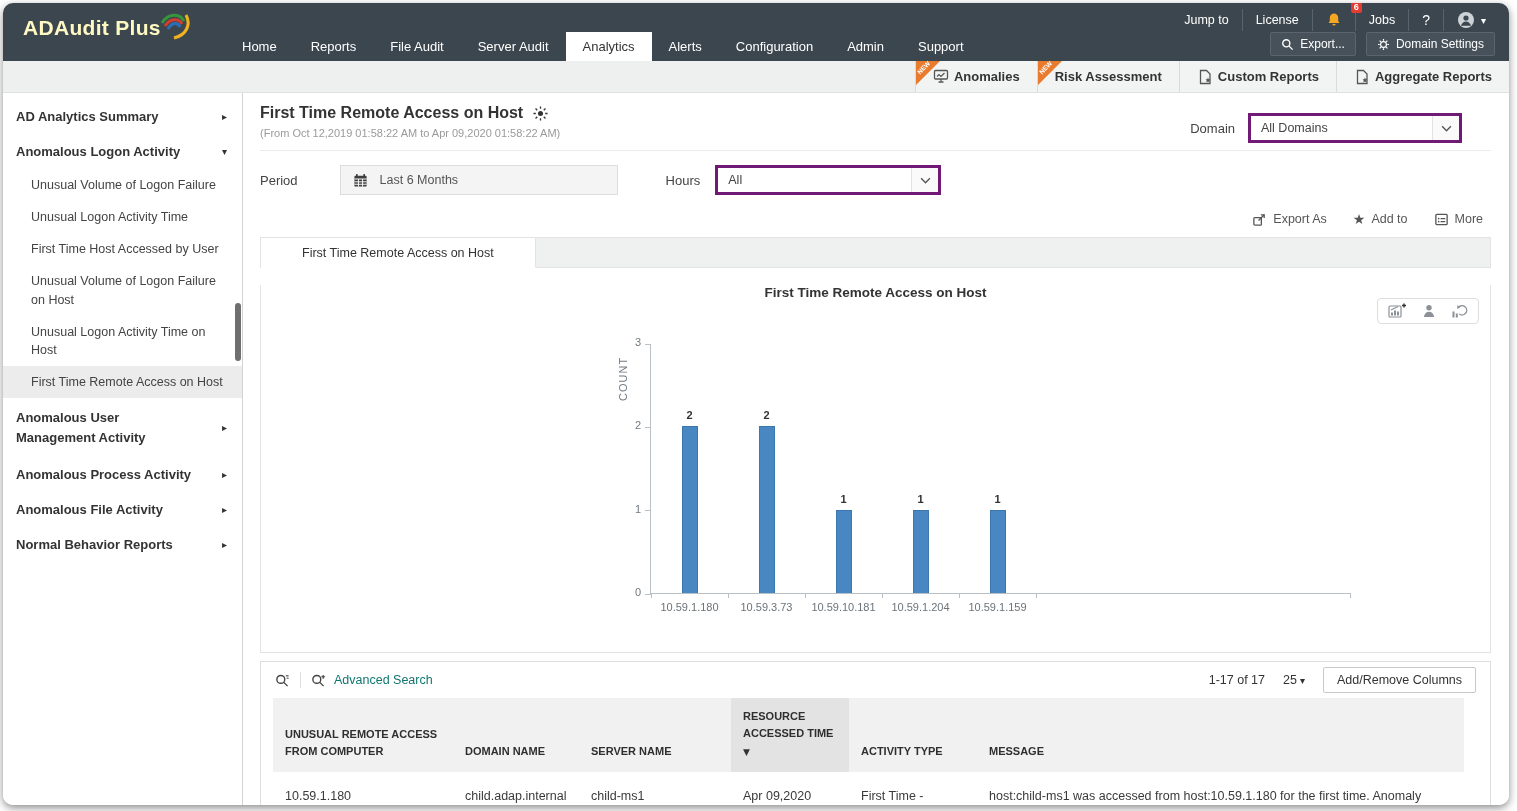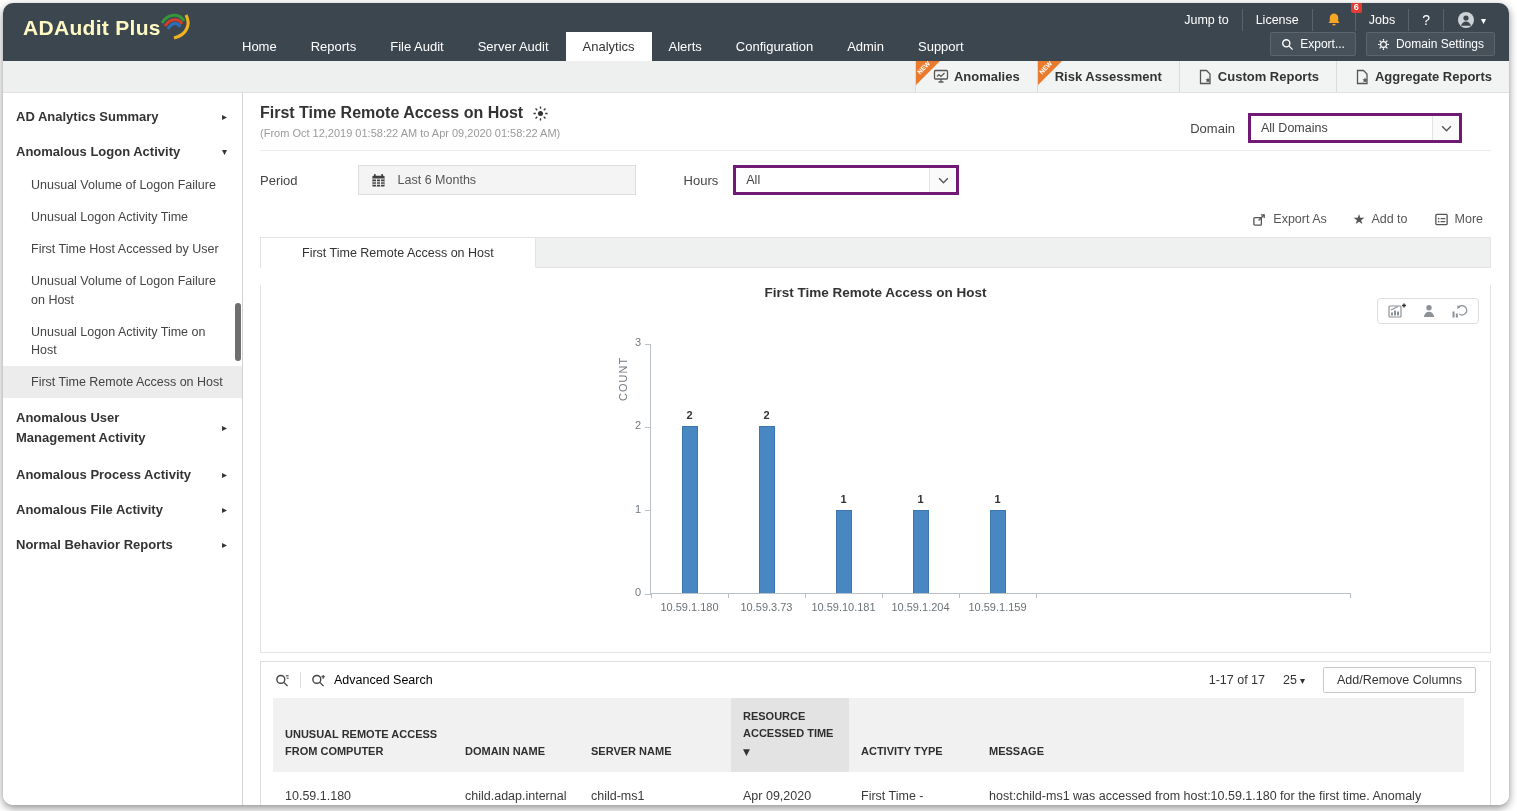--- a/index.html
+++ b/index.html
@@ -59,21 +59,21 @@
   .title-row { display:flex; justify-content:space-between; padding-top:11px; height:58px; border-bottom:1px solid #ebebeb; }
   .rpt-title { display:flex; align-items:center; gap:10px; font-size:16px; font-weight:bold; color:#333; }
   .rpt-sub { font-size:11px; color:#9a9a9a; margin-top:5px; }
   .domain-grp { display:flex; align-items:center; gap:13px; margin-right:29px; margin-top:2px; }
   .lbl { font-size:13px; color:#444; }
   .select { display:flex; width:214px; height:30px; border:3px solid #701a75; background:#fff; cursor:pointer; }
   .select .sel-val { flex:1; font-size:12.5px; color:#444; display:flex; align-items:center; padding-left:10px; }
   .select .sel-caret { width:27px; border-left:1px solid #e2e2e2; background:#fafafa; display:flex; align-items:center; justify-content:center; }
 
   .filter-row { display:flex; align-items:center; padding:14px 0; }
-  .period-box { display:flex; align-items:center; gap:12px; width:278px; height:30px; background:#f4f4f4; border:1px solid #ddd; margin-left:60px; padding-left:12px; cursor:pointer; }
+  .period-box { display:flex; align-items:center; gap:12px; width:278px; height:30px; background:#f4f4f4; border:1px solid #ddd; margin-left:42px; padding-left:12px; cursor:pointer; }
   .period-box .p-val { font-size:12.5px; color:#555; }
   .hours-lbl { margin-left:48px; }
   .hours-sel { margin-left:15px; width:226px; }
 
   .actions-row { display:flex; justify-content:flex-end; gap:26px; padding:2px 8px 10px 0; }
   .action { display:flex; align-items:center; gap:6px; font-size:12.5px; color:#555; cursor:pointer; }
 
   .report-tabs { display:flex; height:31px; background:#eff1f0; border:1px solid #e3e3e3; border-bottom:1px solid #e3e3e3; }
   .rtab { background:#fff; font-size:12.5px; color:#333; padding:0 41px; line-height:30px; border-right:1px solid #e3e3e3; margin-bottom:-1px; border-bottom:1px solid #fff; cursor:pointer; }
 
@@ -89,21 +89,21 @@
   .count-label { position:absolute; left:-34px; top:57px; transform:rotate(-90deg); transform-origin:left top; font-size:11px; color:#717a80; letter-spacing:1px; }
   .bar { position:absolute; bottom:0; width:16px; background:#4887c2; border:1px solid #3c76ad; border-bottom:none; cursor:pointer; }
   .bar-value { position:absolute; width:40px; text-align:center; font-size:11px; font-weight:bold; color:#333; }
   .x-label { position:absolute; top:calc(100% + 8px); width:110px; text-align:center; font-size:11px; color:#6b7378; }
   .x-tick { position:absolute; top:100%; width:1px; height:5px; background:#b9c1c7; }
 
   
   .table-panel { margin-top:8px; border:1px solid #ddd; height:176px; overflow:hidden; }
   .tbl-toolbar { display:flex; align-items:center; height:36px; padding:0 14px; }
   .tt-sep { width:1px; height:16px; background:#ddd; margin:0 10px; }
-  .tt-label { font-size:12.5px; color:#000000; margin-left:8px; cursor:pointer; }
+  .tt-label { font-size:12.5px; color:#0f766e; margin-left:8px; cursor:pointer; }
   .tt-right { margin-left:auto; display:flex; align-items:center; gap:18px; }
   .tt-count { font-size:12.5px; color:#333; }
   .tt-pagesize { font-size:12.5px; color:#333; cursor:pointer; }
   .tt-pagesize .glyph { font-size:10px; margin-left:3px; }
   .tt-btn { border:1px solid #c9c9c9; background:#fff; font-size:12.5px; color:#333; padding:5px 13px; border-radius:2px; cursor:pointer; font-family:"Liberation Sans",sans-serif; }
 
   .tbl-wrap { margin:0 26px 0 12px; }
   table { width:100%; border-collapse:collapse; table-layout:fixed; }
   th { background:#f1f1f1; font-size:11px; font-weight:bold; color:#2f2f2f; text-align:left; vertical-align:bottom; padding:10px 12px 12px; line-height:1.55; cursor:pointer; }
   th.sorted { background:#e3e3e3; }

